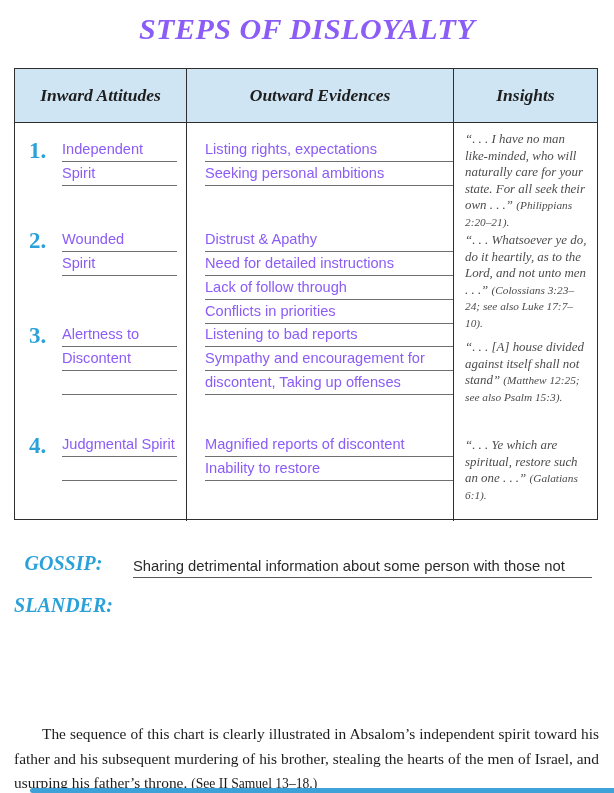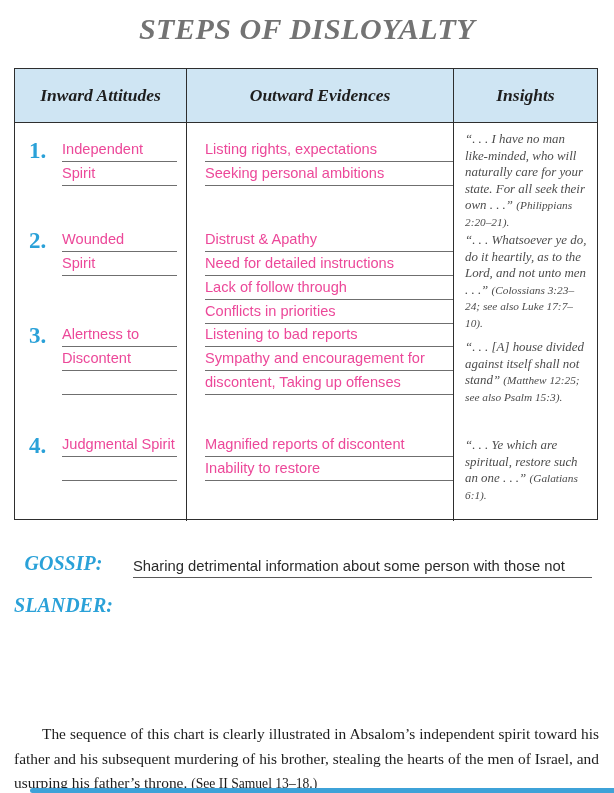--- a/index.html
+++ b/index.html
@@ -2,21 +2,21 @@
 <html><head>
 <meta charset="utf-8">
 <style>
   * { margin:0; padding:0; box-sizing:border-box; }
   html,body { width:614px; height:793px; background:#ffffff; }
   body { position:relative; font-family:"Liberation Serif", serif; overflow:hidden; }
 
   .title {
     position:absolute; top:12px; left:0; width:614px;
     text-align:center; font-weight:bold; font-style:italic;
-    font-size:30px; color:#737373; letter-spacing:0.5px;
+    font-size:30px; color:#8b5cf6; letter-spacing:0.5px;
   }
 
   
   .tbl {
     position:absolute; left:14px; top:68px; width:584px; height:452px;
     display:grid;
     grid-template-columns:172px 267px 1fr;
     grid-template-rows:54px 103px 95px 108px 92px;
     border:1.6px solid #2e2e2e;
   }
@@ -31,21 +31,21 @@
   .att { display:flex; }
   .num {
     flex:none; width:47px; padding-left:14px;
     font-weight:bold; font-size:23px; color:#2aa1d8; line-height:26px;
   }
   .alines { flex:1; margin-right:9px; }
   .aline, .eline {
     height:24px; line-height:23px;
     border-bottom:1.3px solid #6f6f6f;
     font-family:"Liberation Sans", sans-serif;
-    font-size:14.6px; color:#ec4899; white-space:nowrap;
+    font-size:14.6px; color:#8b5cf6; white-space:nowrap;
   }
   .ev { padding-left:18px; }
 
   .ins {
     padding-left:11px; padding-right:8px;
     font-style:italic; font-size:12.9px; line-height:16.6px; color:#4c4c4c;
   }
   .ins .ref { font-size:11.3px; }
 
   .r1.att,.r1.ev { padding-top:15px; }

